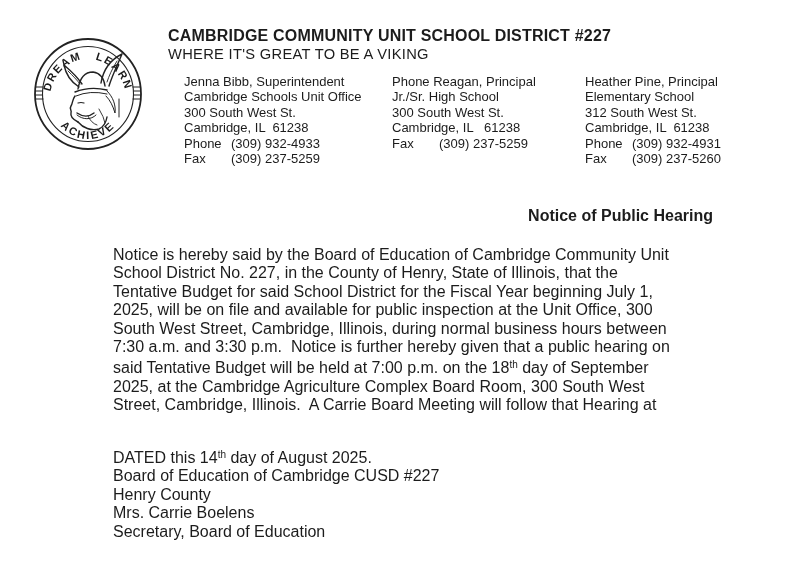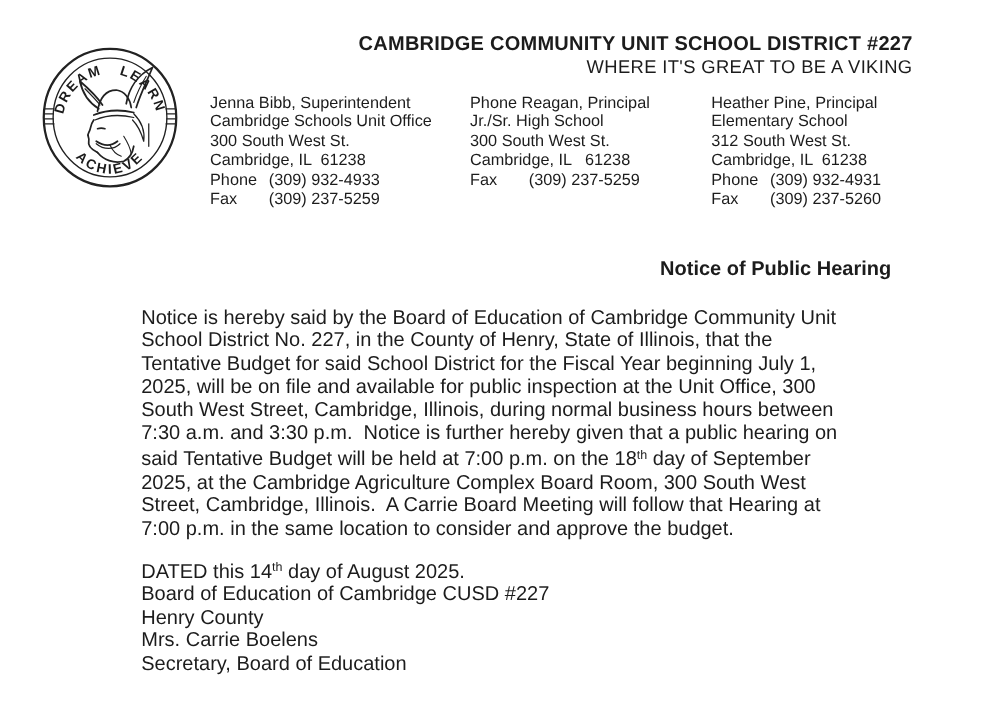--- a/index.html
+++ b/index.html
@@ -11,24 +11,24 @@
     color:#1c1c1c;
     overflow:hidden;
   }
   
   .logo{position:absolute;left:33px;top:37px;width:110px;height:114px;}
   .logo svg{display:block;width:100%;height:100%;}
   .seal-stroke{fill:none;stroke:#222;}
   .seal-text{font-family:"Liberation Sans", sans-serif;font-weight:bold;font-size:11px;letter-spacing:1.5px;fill:#1a1a1a;}
   .seal-text-bottom{letter-spacing:2px;}
   
-  .header-right{position:absolute;left:168px;top:26px;width:562px;text-align:right;}
+  .header-right{position:absolute;left:168px;top:26px;width:562px;text-align:left;}
   .district-title{font-weight:bold;font-size:16px;line-height:19px;letter-spacing:0.2px;}
   .tagline{font-size:14.7px;line-height:19px;letter-spacing:0.3px;}
-  .contacts{position:absolute;left:168px;top:74px;display:flex;}
+  .contacts{position:absolute;left:184px;top:74px;display:flex;}
   .contact-col{font-size:13px;line-height:15.4px;}
   .contact-col.c1{width:208px;}
   .contact-col.c2{width:193px;}
   .c-line{white-space:pre;}
   .tel-label{display:inline-block;width:47px;}
   
   .notice-title{position:absolute;left:113px;width:600px;top:207px;text-align:right;font-weight:bold;font-size:16px;}
   .body-lines{position:absolute;left:113px;top:246px;font-size:16px;line-height:18.4px;}
   .dated-lines{position:absolute;left:113px;top:446px;font-size:16px;line-height:18.4px;}
   .body-lines div,.dated-lines div{white-space:pre;}
@@ -127,21 +127,20 @@
   <div class="body-lines" id="body-lines">
       <div>Notice is hereby said by the Board of Education of Cambridge Community Unit</div>
       <div>School District No. 227, in the County of Henry, State of Illinois, that the</div>
       <div>Tentative Budget for said School District for the Fiscal Year beginning July 1,</div>
       <div>2025, will be on file and available for public inspection at the Unit Office, 300</div>
       <div>South West Street, Cambridge, Illinois, during normal business hours between</div>
       <div>7:30 a.m. and 3:30 p.m.  Notice is further hereby given that a public hearing on</div>
       <div><span>said Tentative Budget will be held at 7:00 p.m. on the 18</span><span class="sup">th</span><span> day of September</span></div>
       <div>2025, at the Cambridge Agriculture Complex Board Room, 300 South West</div>
       <div>Street, Cambridge, Illinois.  A Carrie Board Meeting will follow that Hearing at</div>
-      <div>7:00 p.m. in the same location to consider and approve the budget.</div>
     </div>
   <div class="dated-lines" id="dated-lines">
       <div><span>DATED this 14</span><span class="sup">th</span><span> day of August 2025.</span></div>
       <div>Board of Education of Cambridge CUSD #227</div>
       <div>Henry County</div>
       <div>Mrs. Carrie Boelens</div>
       <div>Secretary, Board of Education</div>
     </div>
 
 </div>

